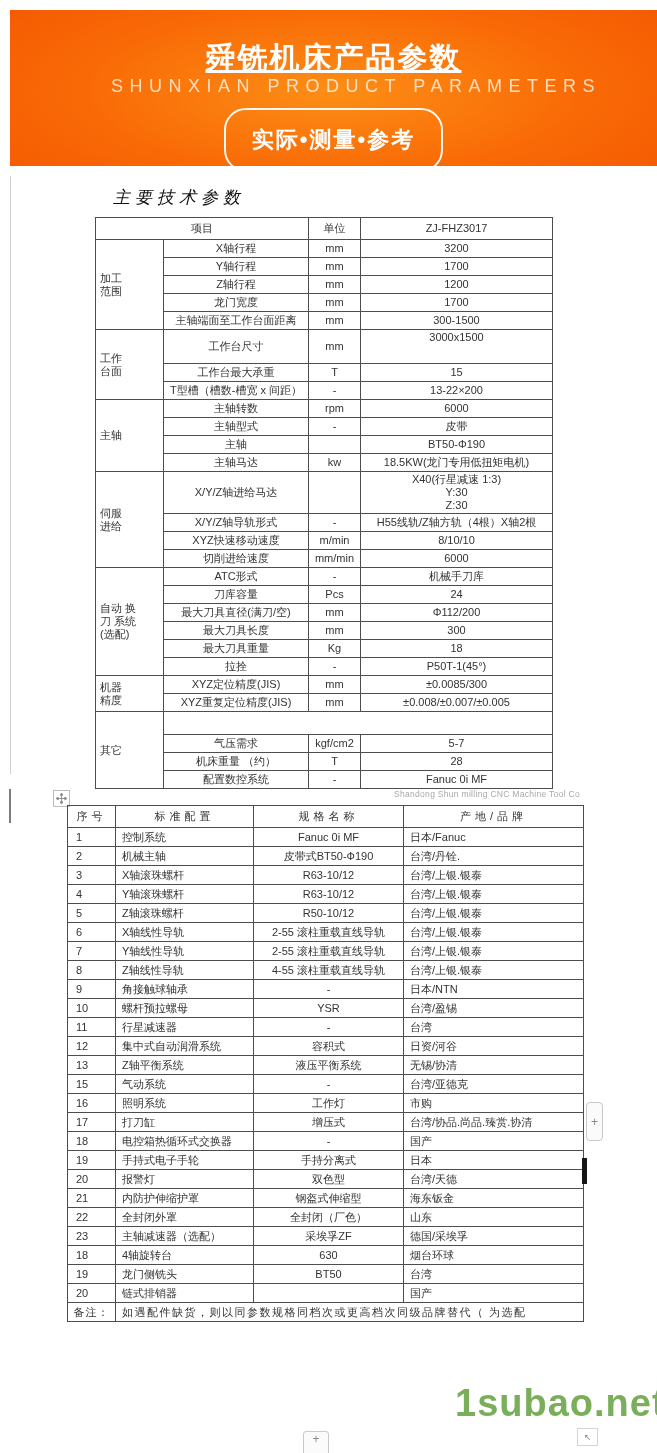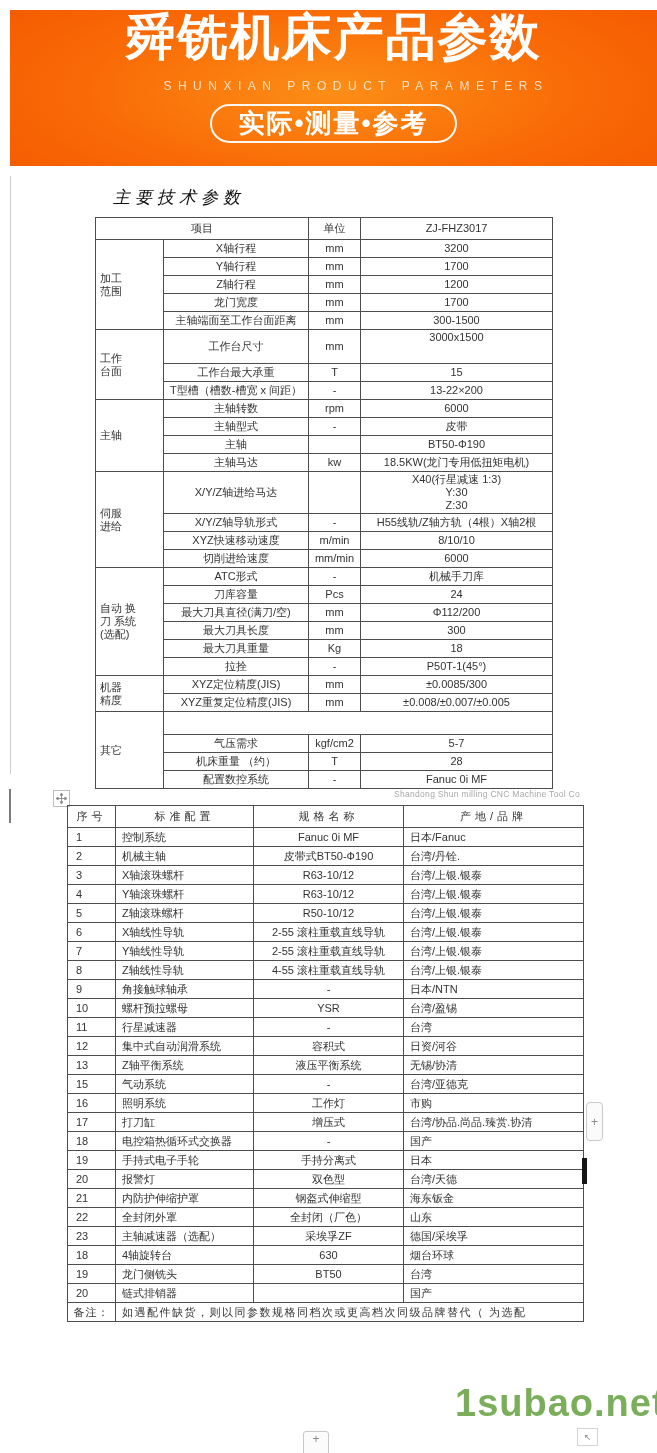--- a/index.html
+++ b/index.html
@@ -3,25 +3,25 @@
 <meta charset="utf-8">
 <style>
   html,body{margin:0;padding:0;background:#ffffff;}
   .page{position:relative;width:657px;height:1453px;background:#ffffff;overflow:hidden;
         font-family:"Liberation Sans","DejaVu Sans",sans-serif;color:#333;}
 
   
   .banner{position:absolute;left:10px;top:10px;width:647px;height:156px;
           background:radial-gradient(ellipse 62% 85% at 50% 52%, #fc8e16 0%, #f96a06 62%, #f55c02 100%);
           text-align:center;}
-  .banner-title{padding-top:0;font-size:50px;font-weight:bold;color:#ffffff;letter-spacing:2px;line-height:1.1;}
-  .banner-subtitle{margin-top:14px;font-size:12px;letter-spacing:6.5px;color:rgba(255,228,200,0.95);padding-left:45px;}
-  .banner-badge{display:inline-block;margin-top:11px;padding:0 26px;
+  .banner-title{padding-top:31px;font-size:30px;font-weight:bold;color:#ffffff;letter-spacing:2px;line-height:1.1;text-decoration:underline;}
+  .banner-subtitle{margin-top:2px;font-size:18px;letter-spacing:6.5px;color:rgba(255,228,200,0.95);padding-left:45px;}
+  .banner-badge{display:inline-block;margin-top:11px;padding:15px 26px;
                 border:2px solid rgba(255,255,255,0.95);border-radius:22px;
-                font-size:26px;font-weight:bold;letter-spacing:2px;color:#ffffff;}
+                font-size:22px;font-weight:bold;letter-spacing:2px;color:#ffffff;}
 
   
   .page-edge-line{position:absolute;left:10px;top:176px;width:1px;height:598px;background:#cfcfcf;}
   .left-dark-bar{position:absolute;left:9px;top:789px;width:2px;height:34px;background:#7d7d7d;}
 
   
   .sec1-title{position:absolute;left:113px;top:186px;font-size:17px;font-weight:normal;font-style:italic;
               letter-spacing:5px;color:#111;font-family:"Liberation Serif","DejaVu Serif",serif;}
   .tbl{border-collapse:collapse;table-layout:fixed;font-size:11px;color:#333;}
   .tbl td,.tbl th{border:1px solid #4d4d4d;padding:1px 4px;line-height:13px;font-weight:normal;

